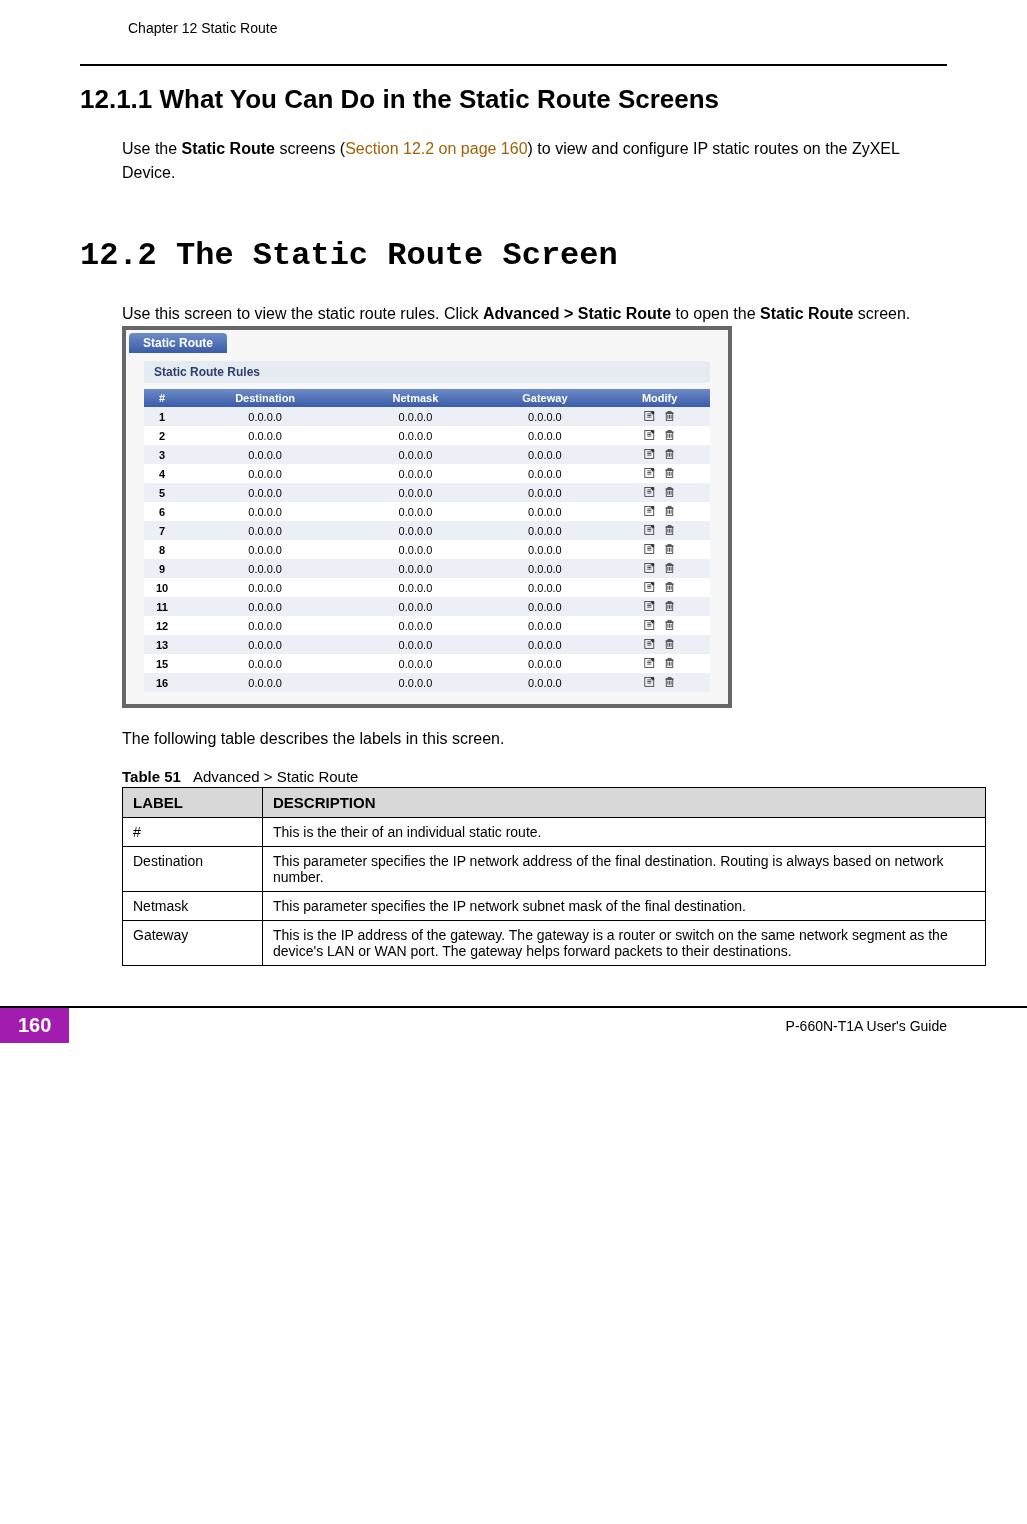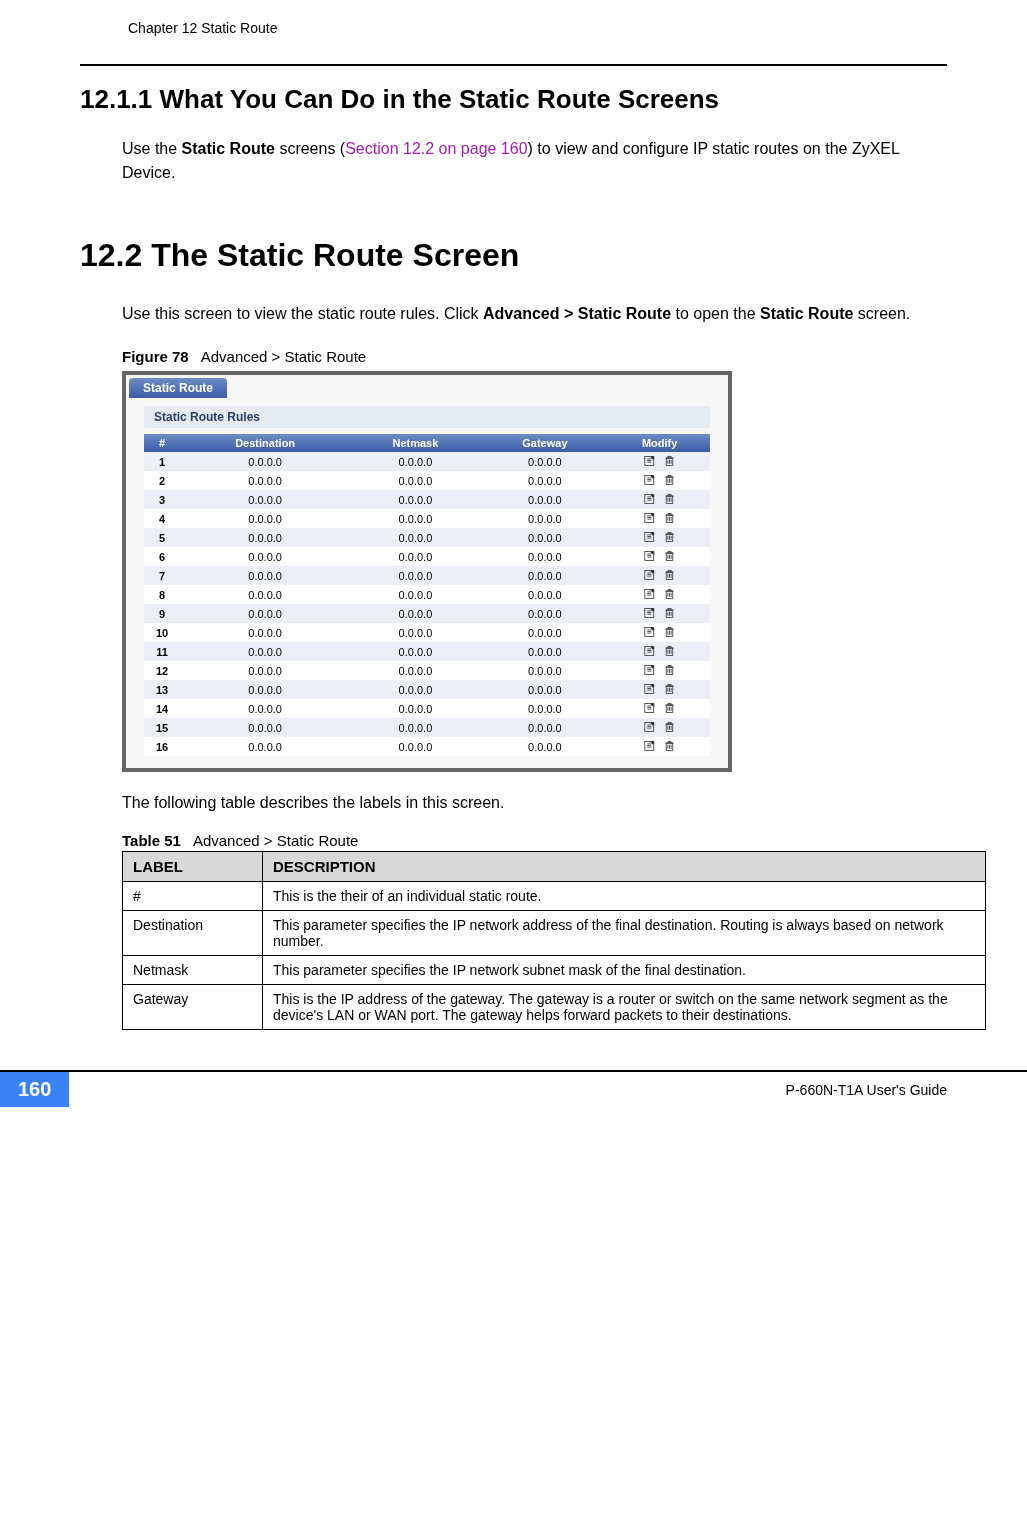--- a/index.html
+++ b/index.html
@@ -1,23 +1,23 @@
 <!DOCTYPE html>
 <html><head>
   <meta charset="utf-8">
   <style>
     * { margin: 0; padding: 0; box-sizing: border-box; }
     body { font-family: Verdana, Arial, sans-serif; background: #fff; width: 1027px; margin: 0 auto; padding: 0; color: #000; }
     .page { padding: 20px 80px 0 80px; }
     .header-line { border-top: 2px solid #000; margin-bottom: 4px; }
     .header-row { display: flex; justify-content: space-between; font-size: 14px; margin-bottom: 28px; margin-left: 48px; }
     h2 { font-family: Arial, sans-serif; font-size: 26px; font-weight: bold; margin: 18px 0 22px 0; }
-    h1 { font-family: Liberation Sans, sans-serif; font-size: 32px; font-weight: bold; margin: 52px 0 28px 0; }
+    h1 { font-family: Liberation Mono, monospace; font-size: 32px; font-weight: bold; margin: 52px 0 28px 0; }
     .body-text { font-size: 16px; line-height: 1.5; margin: 0 0 0 42px; }
-    .link { color: #a21caf; }
+    .link { color: #a16207; }
     .fig-caption { font-size: 15px; margin: 22px 0 6px 42px; }
     .fig-caption b { margin-right: 12px; }
     .screenshot-box { border: 4px solid #666; margin: 0 0 0 42px; width: 610px; background: #f7f7f7; padding: 0 0 12px 0; }
     .sr-tab { background: linear-gradient(#6e8cc7, #3a5ca8); color: #fff; font-weight: bold; font-size: 12px; padding: 3px 14px; display: inline-block; border-radius: 4px 4px 0 0; margin: 3px 0 0 3px; }
     .sr-inner { padding: 8px 18px 0 18px; }
     .sr-rules-title { background: #e6ebf2; color: #2b3f6b; font-weight: bold; font-size: 12px; padding: 4px 10px; border-radius: 2px; margin-bottom: 6px; }
     .sr-table { width: 100%; border-collapse: collapse; font-size: 11px; }
     .sr-table th { background: linear-gradient(#6e8cc7, #3a5ca8); color: #fff; font-weight: bold; text-align: center; padding: 3px 0; }
     .sr-table td { text-align: center; padding: 2px 0; }
     .sr-table tbody tr:nth-child(odd) { background: #ecf0f6; }
@@ -30,21 +30,21 @@
     .desc-para { font-size:16px; margin:22px 0 20px 42px; }
     .tbl-caption { font-size:15px; margin: 0 0 2px 42px; }
     .tbl-caption b { margin-right: 12px; }
     .desc-table { margin-left:42px; width:864px; border-collapse:collapse; }
     .desc-table th { background:#d8d8d8; text-align:left; padding:6px 10px; font-size:15px; border:1px solid #000; }
     .desc-table td { padding:6px 10px; font-size:14px; border:1px solid #000; vertical-align:top; }
     .desc-table td.label { width:140px; }
     .footer { margin-top:40px; }
     .footer-line { border-top:2px solid #000; margin-bottom:0; }
     .footer-row { display:flex; align-items:center; justify-content:space-between; }
-    .page-number { background:#3b82f6; color:#fff; padding:6px 18px; font-size:20px; font-weight:bold; }
+    .page-number { background:#a21caf; color:#fff; padding:6px 18px; font-size:20px; font-weight:bold; }
     .guide-label { font-size:14px; padding:4px 80px 4px 0; }
   </style>
 </head>
 <body>
 
 <div class="page">
   <div class="header-row">
     <span>Chapter 12 Static Route</span>
     <span></span>
   </div>
@@ -53,23 +53,20 @@
   <h2>12.1.1  What You Can Do in the Static Route Screens</h2>
   <p class="body-text">
     <span>Use the </span><b>Static Route</b><span> screens (</span><span class="link">Section 12.2 on page 160</span><span>) to view and configure IP static routes on the ZyXEL Device.</span>
   </p>
 
   <h1>12.2  The Static Route Screen</h1>
   <p class="body-text">
     <span>Use this screen to view the static route rules. Click </span><b>Advanced &gt; Static Route</b><span> to open the </span><b>Static Route</b><span> screen.</span>
   </p>
 
-  <p class="fig-caption">
-    <b>Figure 78</b><span>Advanced &gt; Static Route</span>
-  </p>
 
   <div class="screenshot-box">
     <span class="sr-tab">Static Route</span>
     <div class="sr-inner">
       <div class="sr-rules-title">Static Route Rules</div>
       <table class="sr-table">
         <thead>
           <tr>
             <th>#</th>
             <th>Destination</th>
@@ -278,37 +275,20 @@
                       <path d="M10 2l3 3-2 2-3-3z" fill="#333"></path>
                     </svg></span>
                   <span class="sr-icon"><svg viewBox="0 0 16 16">
                       <rect x="4" y="5" width="8" height="9" fill="none" stroke="#333" stroke-width="1"></rect>
                       <path d="M3 5h10M6 3h4v2H6zM6 7v5M8 7v5M10 7v5" stroke="#333" stroke-width="1" fill="none"></path>
                     </svg></span>
                 </span></td>
             </tr>
             <tr>
               <td class="idx">13</td>
-              <td>0.0.0.0</td>
-              <td>0.0.0.0</td>
-              <td>0.0.0.0</td>
-              <td><span class="sr-icons">
-                  <span class="sr-icon"><svg viewBox="0 0 16 16">
-                      <rect x="1" y="3" width="11" height="11" fill="none" stroke="#333" stroke-width="1"></rect>
-                      <path d="M4 6h5M4 8h5M4 10h5" stroke="#333" stroke-width="1"></path>
-                      <path d="M10 2l3 3-2 2-3-3z" fill="#333"></path>
-                    </svg></span>
-                  <span class="sr-icon"><svg viewBox="0 0 16 16">
-                      <rect x="4" y="5" width="8" height="9" fill="none" stroke="#333" stroke-width="1"></rect>
-                      <path d="M3 5h10M6 3h4v2H6zM6 7v5M8 7v5M10 7v5" stroke="#333" stroke-width="1" fill="none"></path>
-                    </svg></span>
-                </span></td>
-            </tr>
-            <tr>
-              <td class="idx">14</td>
               <td>0.0.0.0</td>
               <td>0.0.0.0</td>
               <td>0.0.0.0</td>
               <td><span class="sr-icons">
                   <span class="sr-icon"><svg viewBox="0 0 16 16">
                       <rect x="1" y="3" width="11" height="11" fill="none" stroke="#333" stroke-width="1"></rect>
                       <path d="M4 6h5M4 8h5M4 10h5" stroke="#333" stroke-width="1"></path>
                       <path d="M10 2l3 3-2 2-3-3z" fill="#333"></path>
                     </svg></span>
                   <span class="sr-icon"><svg viewBox="0 0 16 16">

